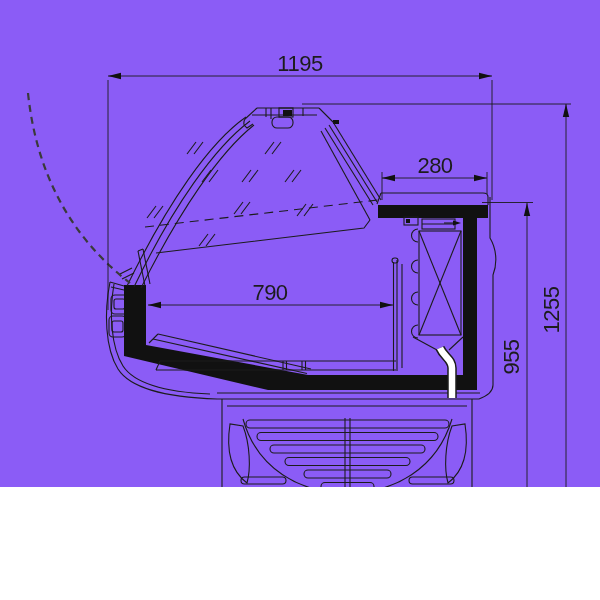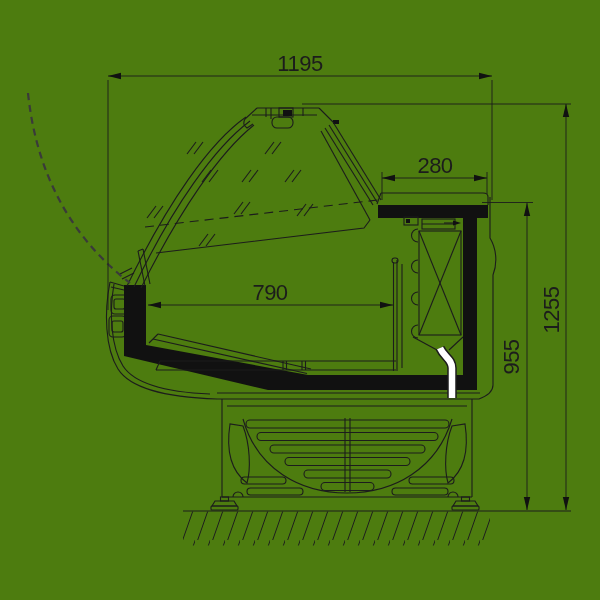--- a/index.html
+++ b/index.html
@@ -1,16 +1,16 @@
 <!DOCTYPE html>
 <html><head>
 <meta charset="utf-8">
 <style>
   html,body{margin:0;padding:0;background:#fff;}
-  .stage{width:600px;height:600px;background:#4d7c0f;position:relative;overflow:hidden;
+  .stage{width:600px;height:487px;background:#8b5cf6;position:relative;overflow:hidden;
          font-family:"Liberation Sans", sans-serif;}
   svg{display:block}
   .dimtext{font-family:"Liberation Sans", sans-serif;font-size:22px;fill:#1c1c1c;letter-spacing:-0.5px;}
 </style>
 </head>
 <body>
 
 <div class="stage">
 <svg width="600" height="600" viewBox="0 0 600 600">
   <defs>

